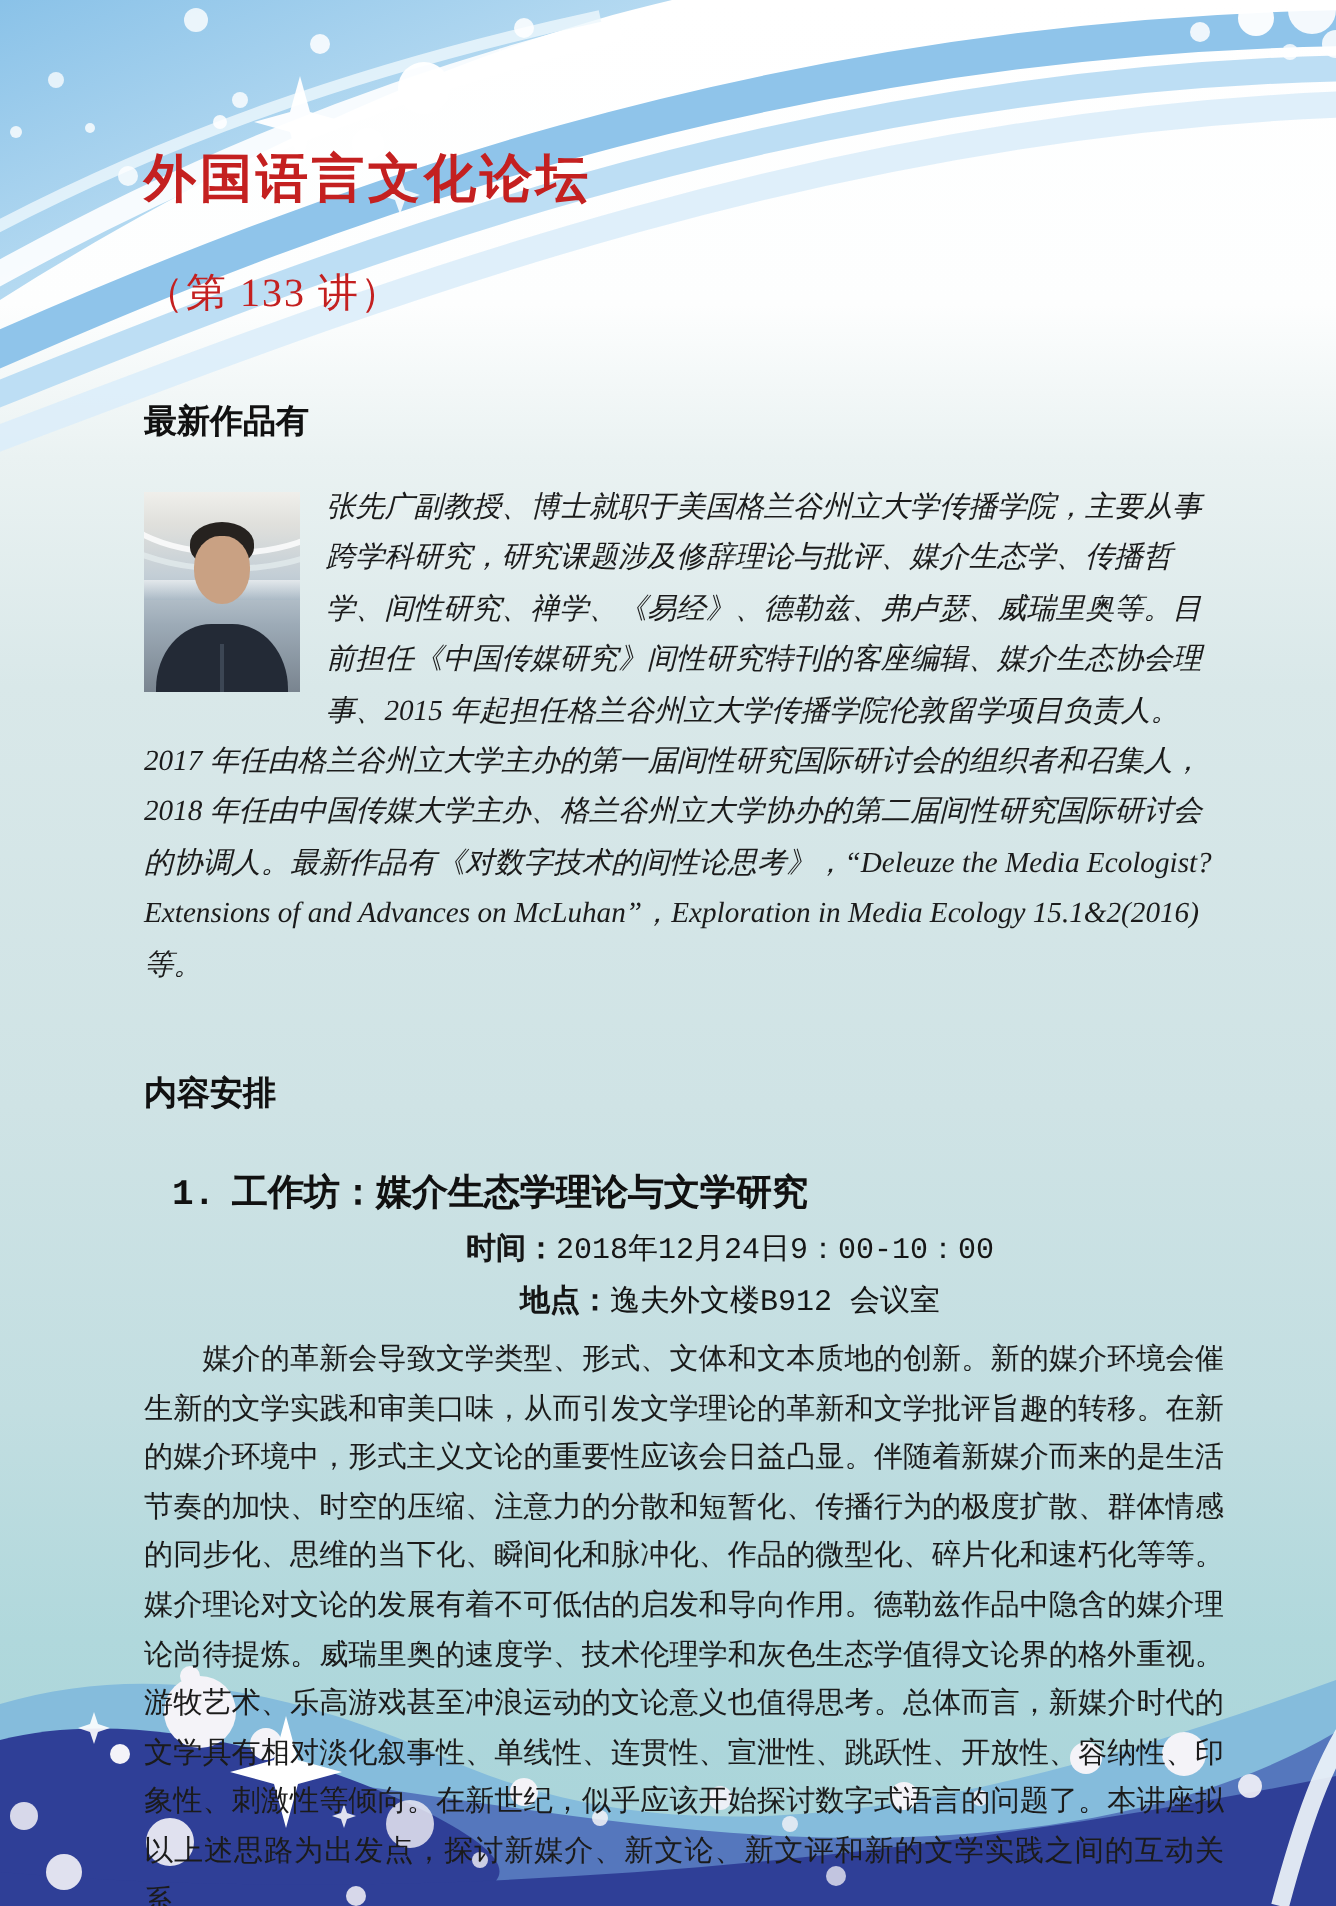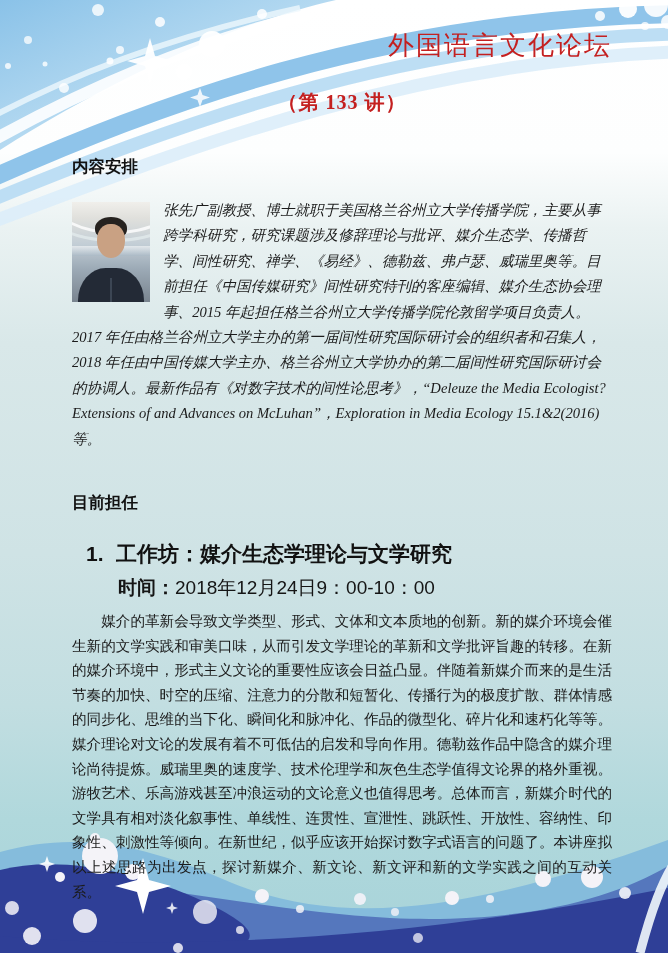--- a/index.html
+++ b/index.html
@@ -12,29 +12,28 @@
       #ffffff 0%, #fdfefe 16%, #eaf2f2 24%,
       #d9e8e9 36%, #cfe3e5 58%, #c2dee1 74%,
       #b0d8dc 86%, #a7d3d9 100%);
     font-family:"Liberation Serif","DejaVu Serif",serif;
     color:var(--text,#1b1b1b);
   }
   svg.decor{position:absolute;inset:0;z-index:1;display:block;}
   .content{position:relative;z-index:2;margin:0 56px 0 72px;}
 
   .title{
-    margin:0;padding-top:28px;
-    text-align:right;
-    font-size:26px;font-weight:400;letter-spacing:2px;
+    margin:0;padding-top:72px;
+    text-align:left;
+    font-size:26px;font-weight:700;letter-spacing:2px;
     color:var(--title-red,#c42020);
   }
   .subtitle{
     margin:0;padding-top:26px;
-    text-align:center;
-    font-size:20px;font-weight:700;letter-spacing:1px;
+    font-size:20px;font-weight:400;letter-spacing:1px;
     color:var(--title-red,#c42020);
   }
   .section-heading{
     margin:0;padding-top:40px;
     font-family:"Liberation Sans","DejaVu Sans",sans-serif;
     font-size:16.5px;font-weight:bold;color:#111;
   }
   .bio-wrap{margin-top:20px;font-style:italic;}
   .bio-text{
     margin:0;
@@ -60,28 +59,28 @@
     background:#26221f;border-radius:50% 50% 42% 42%;}
   .photo .face{position:absolute;left:25px;top:22px;width:28px;height:34px;
     background:#c9a183;border-radius:46% 46% 50% 50%;}
   .photo .body{position:absolute;left:6px;bottom:-2px;width:66px;height:36px;
     background:#232a36;border-radius:42% 42% 0 0 / 90% 90% 0 0;}
   .photo .zip{position:absolute;left:38px;bottom:0;width:2px;height:24px;background:#3c4654;}
 
   .agenda-item{margin:0;}
   .item-title{
     margin:0;padding:26px 0 0 14px;
-    font-family:Liberation Sans, sans-serif;
-    font-size:21px;font-weight:bold;color:#111;
+    font-family:Liberation Mono, monospace;
+    font-size:18px;font-weight:bold;color:#111;
   }
   .item-title .num{display:inline-block;min-width:30px;}
   .detail{
     margin:0;padding:7px 0 0 46px;
-    font-family:Liberation Sans, sans-serif;
-    font-size:19px;color:#151515;
+    font-family:Liberation Mono, monospace;
+    font-size:15px;color:#151515;text-align:center;
   }
   .detail .lbl{font-weight:bold;}
   .lecture-desc{
     margin:8px 0 0 0;
     font-size:14.6px;line-height:24.6px;
     text-align:justify;text-indent:2em;
   }
 
   
   .band-mid{stroke:var(--band-blue,#8fc4ea);}
@@ -179,40 +178,41 @@
         <path d="M172,902 L173.5,906.5 L178,908 L173.5,909.5 L172,914 L170.5,909.5 L166,908 L170.5,906.5 Z" opacity="0.85"></path>
       </g>
     </g>
   </svg>
 
   <div class="content">
 
     <h1 class="title">外国语言文化论坛</h1>
     <h2 class="subtitle">（第 133 讲）</h2>
 
-    <h3 class="section-heading">内容安排</h3>
+    <h3 class="section-heading">最新作品有</h3>
 
     <div class="bio-wrap">
       <div class="photo">
         <div class="arc2"></div>
         <div class="arc1"></div>
         <div class="rail"></div>
         <div class="hair"></div>
         <div class="face"></div>
         <div class="body"></div>
         <div class="zip"></div>
       </div>
       <span class="bio-text">张先广副教授、博士就职于美国格兰谷州立大学传播学院，主要从事跨学科研究，研究课题涉及修辞理论与批评、媒介生态学、传播哲学、间性研究、禅学、《易经》、德勒兹、弗卢瑟、威瑞里奥等。目前担任《中国传媒研究》间性研究特刊的客座编辑、媒介生态协会理事、2015 年起担任格兰谷州立大学传播学院伦敦留学项目负责人。2017 年任由格兰谷州立大学主办的第一届间性研究国际研讨会的组织者和召集人，2018 年任由中国传媒大学主办、格兰谷州立大学协办的第二届间性研究国际研讨会的协调人。最新作品有《对数字技术的间性论思考》，“Deleuze the Media Ecologist? Extensions of and Advances on McLuhan”，Exploration in Media Ecology 15.1&amp;2(2016)等。</span>
     </div>
 
-    <h3 class="section-heading">目前担任</h3>
+    <h3 class="section-heading">内容安排</h3>
 
     <div class="agenda-item">
       <p class="item-title"><span class="num">1.</span><span>工作坊：媒介生态学理论与文学研究</span></p>
       <p class="detail"><span class="lbl">时间：</span><span>2018年12月24日9：00-10：00</span></p>
+      <p class="detail"><span class="lbl">地点：</span><span>逸夫外文楼B912 会议室</span></p>
     </div>
 
     <div class="agenda-item">
       <p class="lecture-desc">媒介的革新会导致文学类型、形式、文体和文本质地的创新。新的媒介环境会催生新的文学实践和审美口味，从而引发文学理论的革新和文学批评旨趣的转移。在新的媒介环境中，形式主义文论的重要性应该会日益凸显。伴随着新媒介而来的是生活节奏的加快、时空的压缩、注意力的分散和短暂化、传播行为的极度扩散、群体情感的同步化、思维的当下化、瞬间化和脉冲化、作品的微型化、碎片化和速朽化等等。媒介理论对文论的发展有着不可低估的启发和导向作用。德勒兹作品中隐含的媒介理论尚待提炼。威瑞里奥的速度学、技术伦理学和灰色生态学值得文论界的格外重视。游牧艺术、乐高游戏甚至冲浪运动的文论意义也值得思考。总体而言，新媒介时代的文学具有相对淡化叙事性、单线性、连贯性、宣泄性、跳跃性、开放性、容纳性、印象性、刺激性等倾向。在新世纪，似乎应该开始探讨数字式语言的问题了。本讲座拟以上述思路为出发点，探讨新媒介、新文论、新文评和新的文学实践之间的互动关系。</p>
 
     </div>
 
   </div>
 </div>
 

